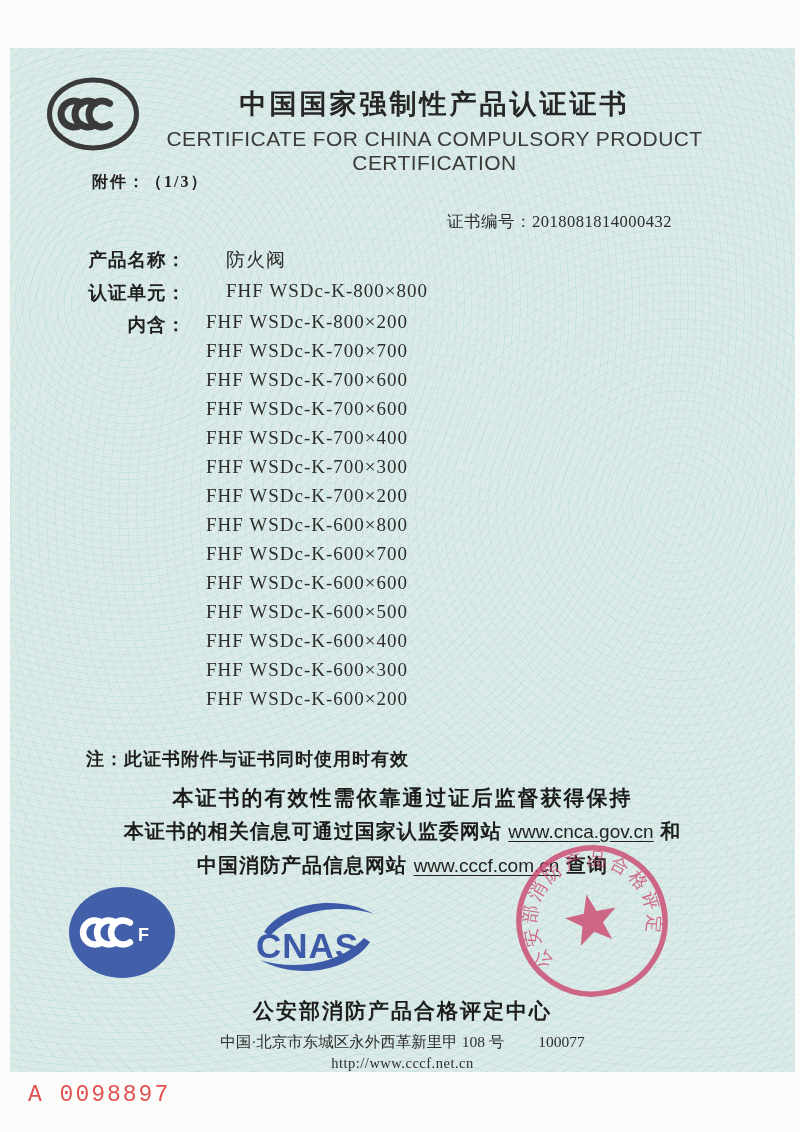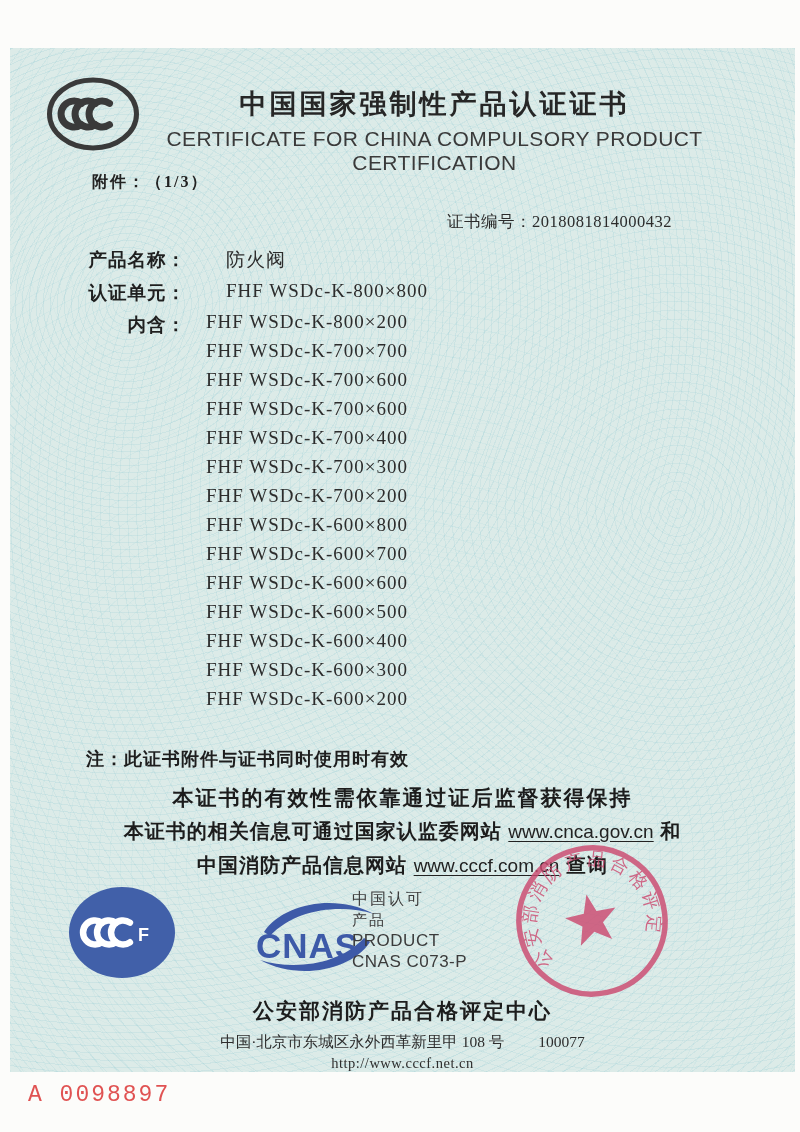--- a/index.html
+++ b/index.html
@@ -128,26 +128,20 @@
     <path d="M63.9 38.6 A12 12 0 1 0 63.9 58.3" fill="none" stroke="#ffffff" stroke-width="6.5" stroke-linecap="round"></path>
     <text x="72" y="57" font-size="18" font-weight="bold" fill="#ffffff" font-family="Liberation Sans, sans-serif">F</text>
   </svg>
 
   <svg class="abs cnas-logo" viewBox="0 0 142 86">
     <path d="M18 38 C 38 8, 92 0, 128 20 C 96 10, 50 14, 24 42 Z" fill="#3d5aa8"></path>
     <path d="M124 48 C 104 78, 50 86, 14 66 C 46 76, 92 72, 118 44 Z" fill="#3d5aa8"></path>
     <text x="10" y="64" font-size="35" font-weight="bold" letter-spacing="1" fill="#3d5aa8" font-family="Liberation Sans, sans-serif">CNAS</text>
   </svg>
 
-  <div class="abs accr">
-    <div class="a1">中国认可</div>
-    <div class="a2">产品</div>
-    <div class="a3">PRODUCT</div>
-    <div class="a4">CNAS C073-P</div>
-  </div>
 
   <svg class="abs stamp" viewBox="0 0 164 164">
     <g transform="rotate(-12 82 82)" opacity="0.82">
       <circle cx="82" cy="82" r="73" fill="none" stroke="#cc4a70" stroke-width="5.5"></circle>
       <polygon points="82,55 88.5,73.1 107.7,73.7 92.5,85.4 98,103.8 82,93 66,103.8 71.5,85.4 56.3,73.7 75.5,73.1" fill="#cc4a70"></polygon>
       <defs>
         <path id="ringpath" d="M 36.1 114.1 A 56 56 0 1 1 127.9 114.1" fill="none"></path>
       </defs>
       <text font-size="18" fill="#cc4a70" letter-spacing="3.5" font-family="Liberation Sans, sans-serif">
         <textPath href="#ringpath" startOffset="0">公安部消防产品合格评定中心</textPath>

